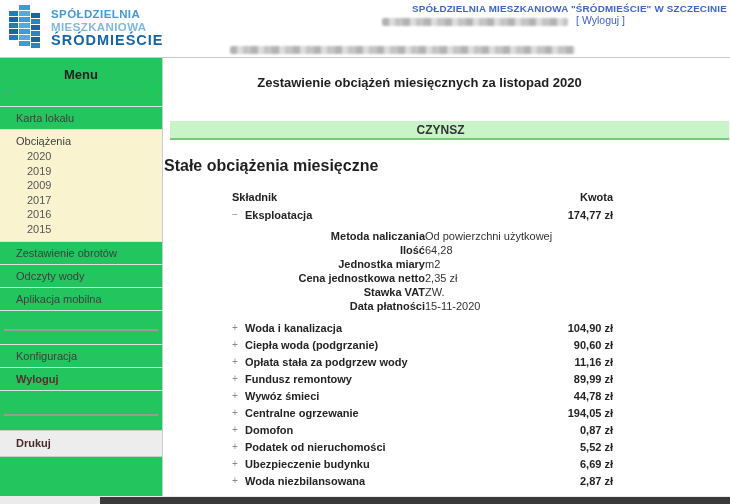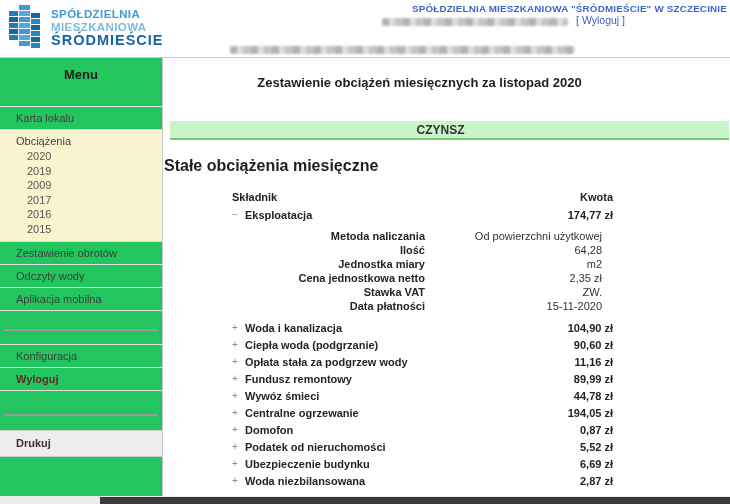--- a/index.html
+++ b/index.html
@@ -88,21 +88,21 @@
   .row-left { display: flex; align-items: center; }
   .expander {
     width: 13px; color: #8a8a8a; font-size: 10px; text-align: left;
     cursor: pointer; flex: none;
   }
   .row-name { font-weight: bold; color: #242424; cursor: pointer; }
   .row-amount { font-weight: bold; color: #242424; }
   .details { padding: 6px 0 6px; }
   .d-row { display: flex; height: 14px; align-items: center; }
   .d-label { width: 193px; text-align: right; font-weight: bold; color: #242424; }
-  .d-value { flex: 1; text-align: right; padding-right: 11px; color: #333; padding-left: 28px; }
+  .d-value { flex: 1; text-align: left; padding-right: 11px; color: #333; }
 
   
   .hscrollbar { position: absolute; left: 0; right: 0; bottom: 0; height: 8px; background: #ebebeb; }
   .hscroll-thumb { position: absolute; left: 100px; right: 0; top: 1px; height: 7px; background: #3a3a3a; cursor: pointer; }
 </style>
 </head>
 <body>
 
 <div class="header">
   <div class="logo">

